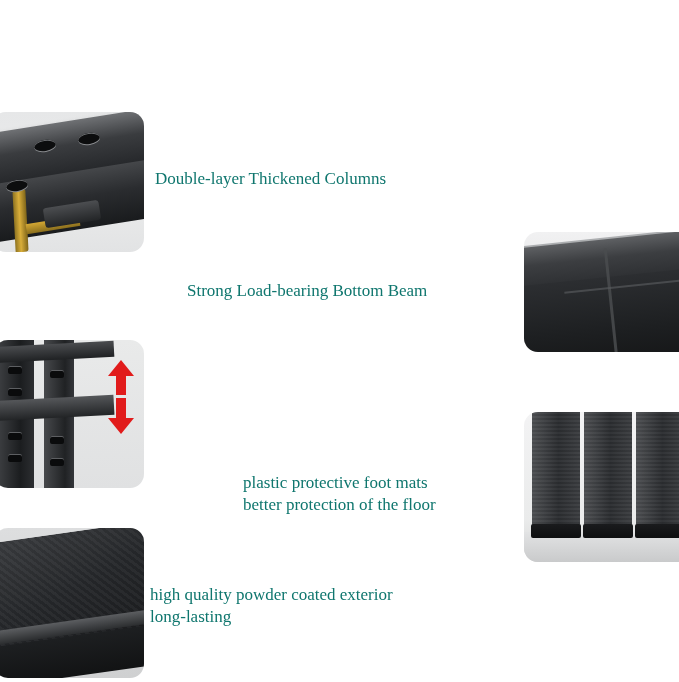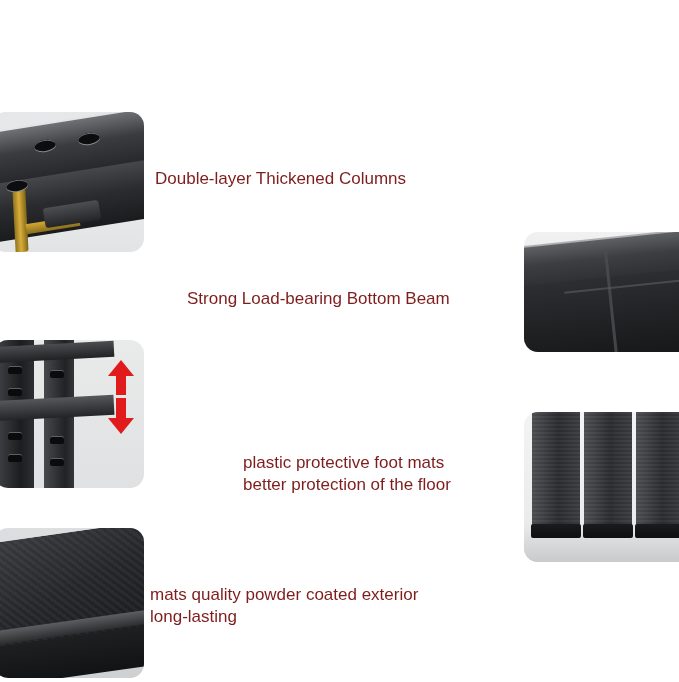--- a/index.html
+++ b/index.html
@@ -265,31 +265,31 @@
     position: absolute;
     left: -14px; top: 108px;
     width: 190px; height: 40px;
     background: linear-gradient(180deg,#1d1f21,#121314);
     transform: rotate(-8deg);
   }
 
   
   .caption {
     position: absolute;
-    font-family: Liberation Sans, sans-serif;
-    color: #7f1d1d;
+    font-family: Liberation Serif, serif;
+    color: #0f766e;
     font-size: 17px;
     line-height: 22px;
     font-weight: 400;
     white-space: pre-line;
   }
   #cap-columns  { left: 155px; top: 168px; }
-  #cap-beam     { left: 187px; top: 288px; }
+  #cap-beam     { left: 187px; top: 280px; }
   #cap-assembly { left: 148px; top: 394px; }
-  #cap-mats     { left: 243px; top: 452px; }
+  #cap-mats     { left: 243px; top: 472px; }
   #cap-powder   { left: 150px; top: 584px; }
 </style>
 </head>
 <body>
 
 <div class="stage">
 
 
   <div class="photo" id="ph-columns">
     <div class="rail"></div>
@@ -344,16 +344,16 @@
     <div class="mat mat-c"></div>
   </div>
   <div class="caption" id="cap-mats">plastic protective foot mats
 better protection of the floor</div>
 
   <div class="photo" id="ph-powder">
     <div class="panel"></div>
     <div class="edge"></div>
     <div class="edge2"></div>
   </div>
-  <div class="caption" id="cap-powder">mats quality powder coated exterior
+  <div class="caption" id="cap-powder">high quality powder coated exterior
 long-lasting</div>
 
 </div>
 
 </body></html>

